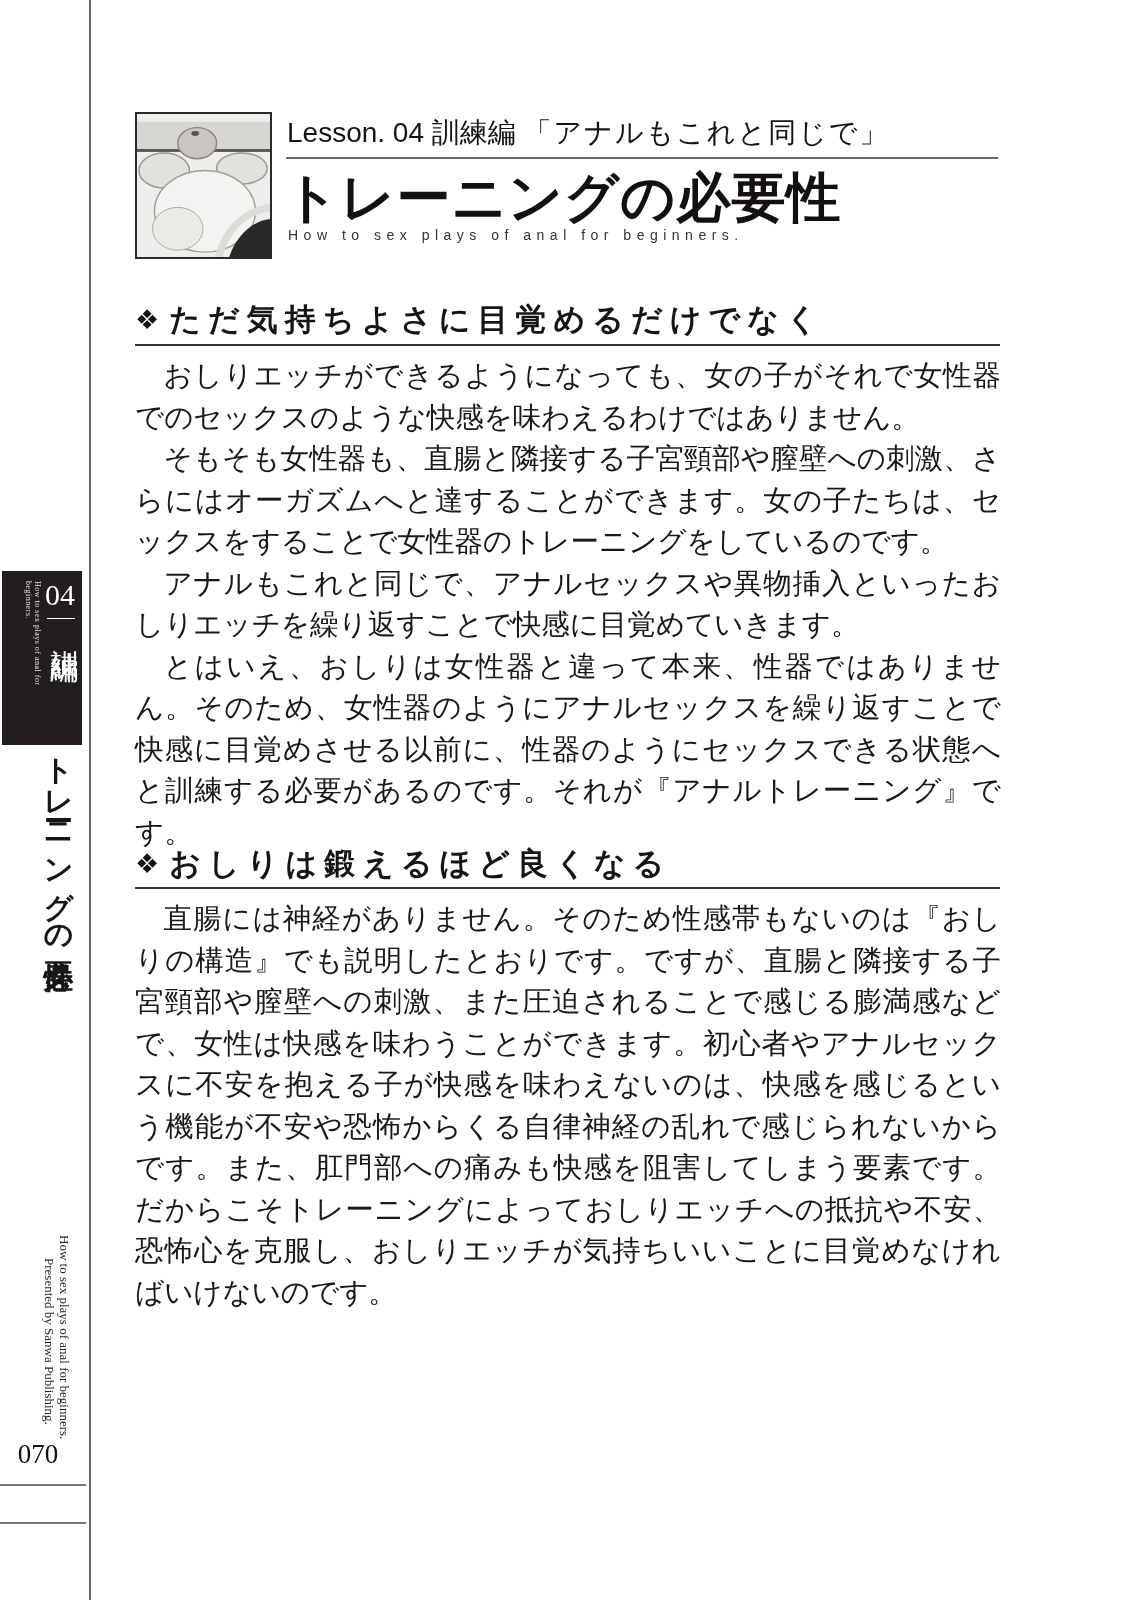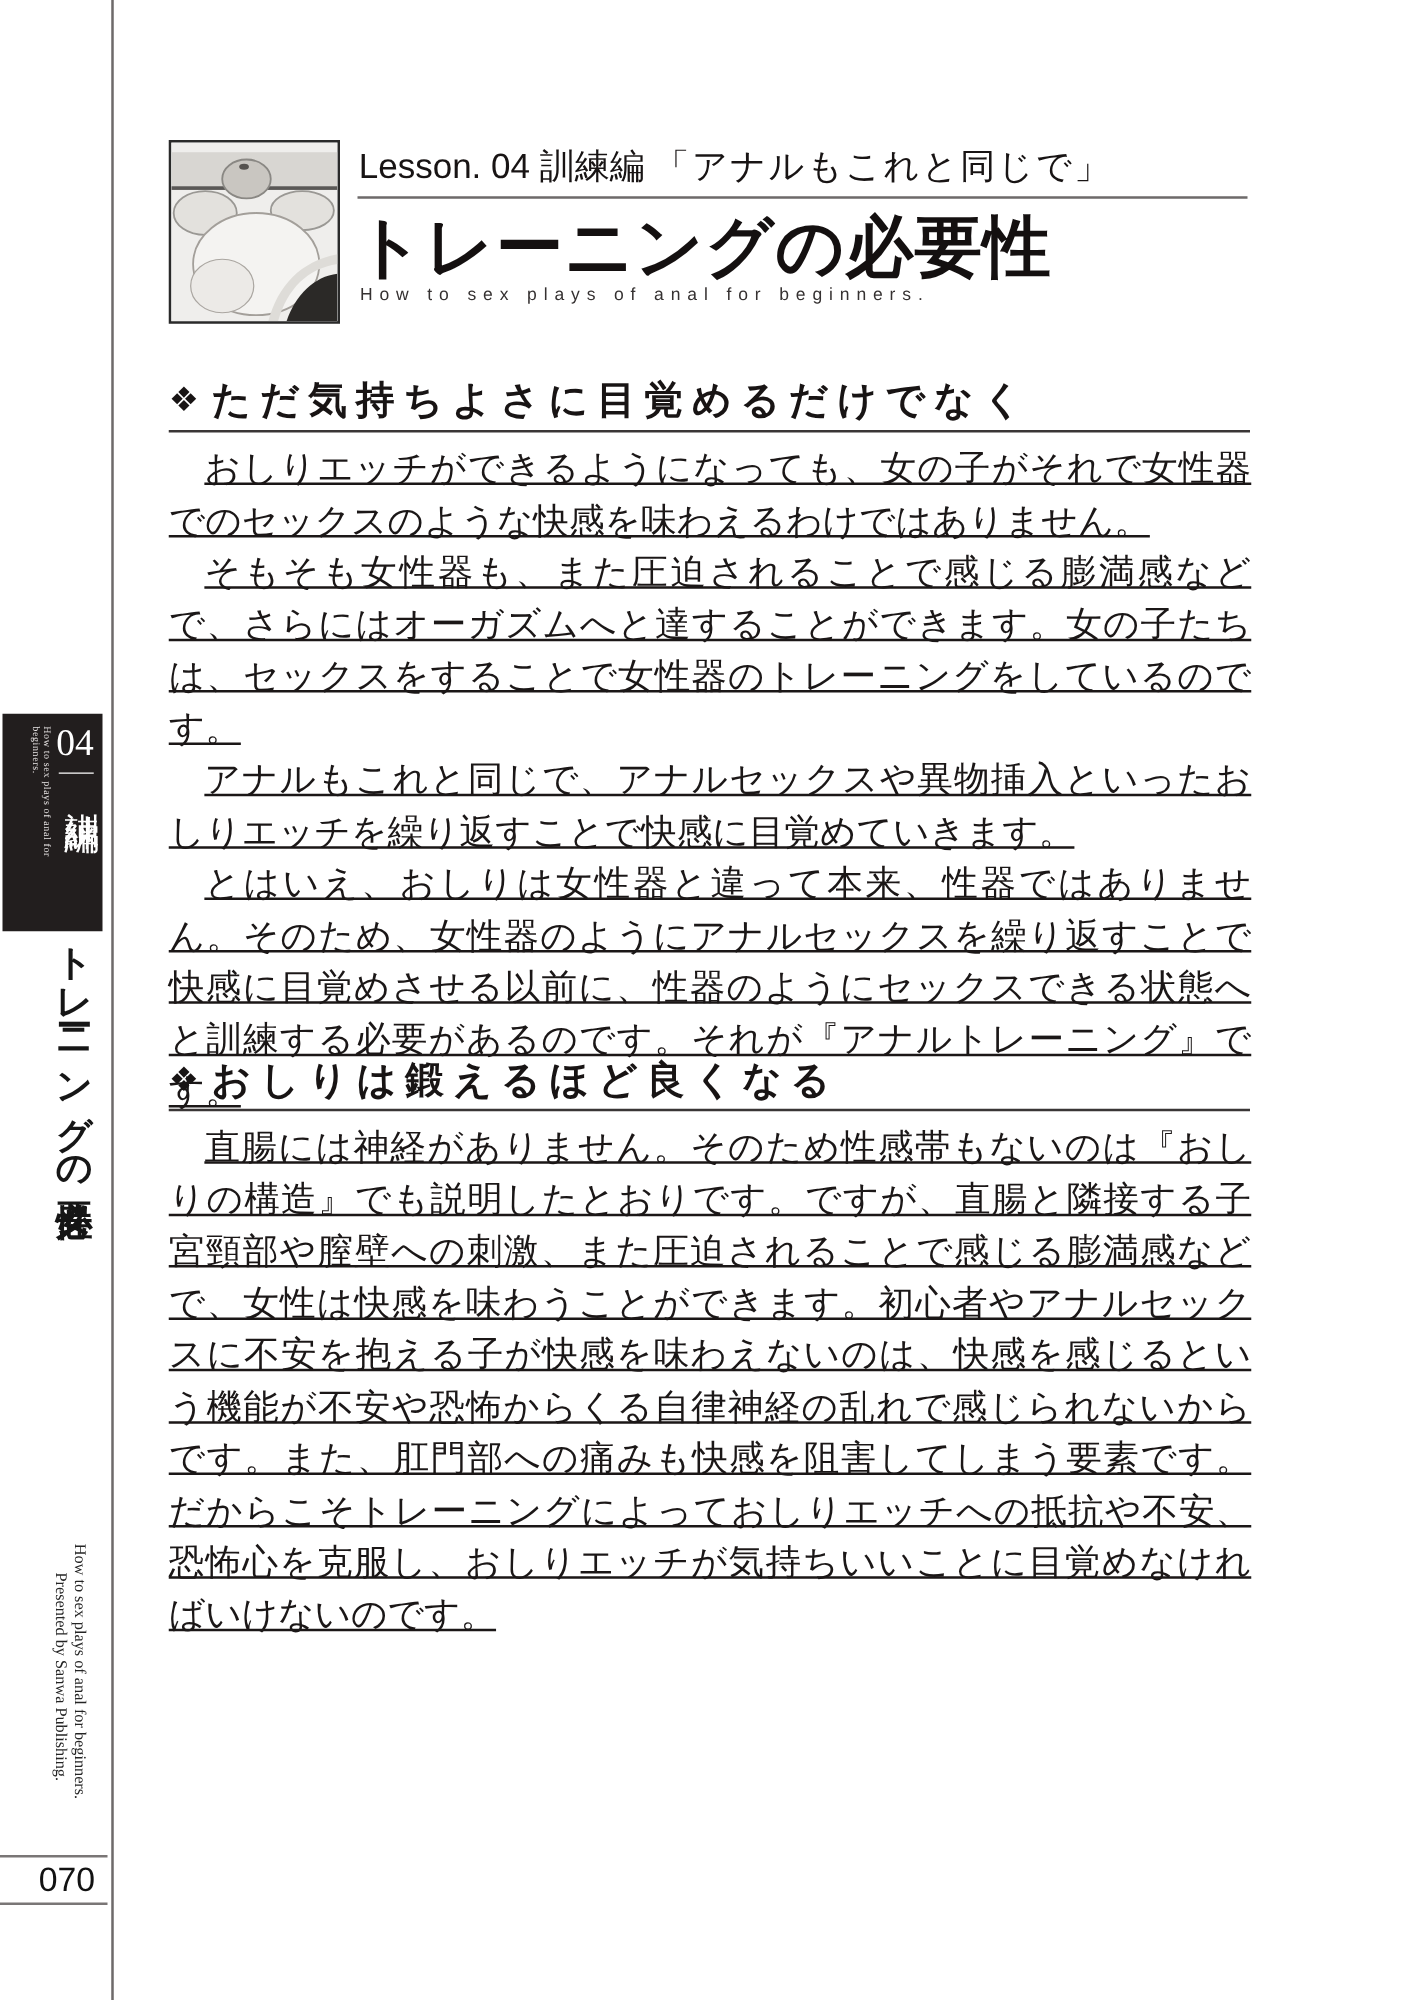--- a/index.html
+++ b/index.html
@@ -21,43 +21,43 @@
   .tab-kanji { position:absolute; left:44px; top:56px; writing-mode:vertical-rl;
                font-family:"Liberation Serif","DejaVu Serif",serif; font-size:28px; line-height:36px; letter-spacing:3px; }
   .side-title { position:absolute; left:44px; top:737px; writing-mode:vertical-rl;
                 font-size:29px; font-weight:600; letter-spacing:0.5px; color:#161616; line-height:1; }
   .credit-1 { position:absolute; left:56px; top:1235px; writing-mode:vertical-rl;
               font-family:"Liberation Serif","DejaVu Serif",serif; font-size:13px; color:#242424; }
   .credit-2 { position:absolute; left:41px; top:1258px; writing-mode:vertical-rl;
               font-family:"Liberation Serif","DejaVu Serif",serif; font-size:13px; color:#242424; }
   .pageno-rule-top    { position:absolute; left:0; top:1484px; width:86px; height:2px; background:#7a7676; }
   .pageno-rule-bottom { position:absolute; left:0; top:1522px; width:86px; height:2px; background:#7a7676; }
-  .pageno { position:absolute; left:0; top:1489px; width:76px; text-align:right;
-            font-family:Liberation Sans, sans-serif; font-size:27px; color:#121212; }
+  .pageno { position:absolute; left:0; top:1439px; width:76px; text-align:center;
+            font-family:Liberation Serif, serif; font-size:27px; color:#121212; }
 
   
   .thumb { position:absolute; left:135px; top:112px; width:137px; height:147px;
            border:2px solid #2a2a2a; background:#f2f2f2; overflow:hidden; }
   .thumb svg { display:block; width:100%; height:100%; }
   .lesson-line { position:absolute; left:287px; top:114px; font-size:28px; white-space:nowrap; color:#181414; }
   .lesson-prefix { font-weight:normal;text-align:right; }
   .lesson-topic { font-weight:400; letter-spacing:2px; }
   .header-rule { position:absolute; left:286px; top:157px; width:712px; height:2px; background:#6e6a6a; }
   .big-title { position:absolute; left:284px; top:162px; font-size:54px; font-weight:900;
                letter-spacing:1px; color:#141010; white-space:nowrap; }
   .subtitle { position:absolute; left:288px; top:227px; font-size:14px; letter-spacing:5.5px;
               color:#353131; white-space:nowrap; }
 
   
   .sec-head { position:absolute; left:135px; width:865px; display:flex; align-items:center;
               font-size:31px; font-weight:800; letter-spacing:7px; color:#181414; white-space:nowrap; }
   .sec-head .diamond { font-size:27px; letter-spacing:0; margin-right:10px; }
   .sec-rule { position:absolute; left:135px; width:865px; height:2px; background:#3a3636; }
   .sec-body { position:absolute; left:135px; width:866px; font-size:28.5px; line-height:41.5px;
-              text-align:justify; color:#1b1717;text-decoration:underline; }
+              text-align:justify; color:#1b1717; }
   .sec-body p { text-indent:1em; margin:0; }
   #sec1-head { top:299px; }  #sec1-rule { top:344px; }  #sec1-body { top:355px; }
   #sec2-head { top:843px; }  #sec2-rule { top:887px; }  #sec2-body { top:898px; }
 </style>
 </head>
 <body>
 
 <div class="v-rule"></div>
 
 <aside>
@@ -101,21 +101,21 @@
 </header>
 
 <main>
   <h2 class="sec-head" id="sec1-head">
     <span class="diamond">❖</span>
     <span>ただ気持ちよさに目覚めるだけでなく</span>
   </h2>
   <div class="sec-rule" id="sec1-rule"></div>
   <div class="sec-body" id="sec1-body">
     <p>おしりエッチができるようになっても、女の子がそれで女性器でのセックスのような快感を味わえるわけではありません。</p>
-    <p>そもそも女性器も、また圧迫されることで感じる膨満感などで、さらにはオーガズムへと達することができます。女の子たちは、セックスをすることで女性器のトレーニングをしているのです。</p>
+    <p>そもそも女性器も、直腸と隣接する子宮頸部や膣壁への刺激、さらにはオーガズムへと達することができます。女の子たちは、セックスをすることで女性器のトレーニングをしているのです。</p>
     <p>アナルもこれと同じで、アナルセックスや異物挿入といったおしりエッチを繰り返すことで快感に目覚めていきます。</p>
     <p>とはいえ、おしりは女性器と違って本来、性器ではありません。そのため、女性器のようにアナルセックスを繰り返すことで快感に目覚めさせる以前に、性器のようにセックスできる状態へと訓練する必要があるのです。それが『アナルトレーニング』です。</p>
   </div>
 
   <h2 class="sec-head" id="sec2-head">
     <span class="diamond">❖</span>
     <span>おしりは鍛えるほど良くなる</span>
   </h2>
   <div class="sec-rule" id="sec2-rule"></div>
   <div class="sec-body" id="sec2-body">

